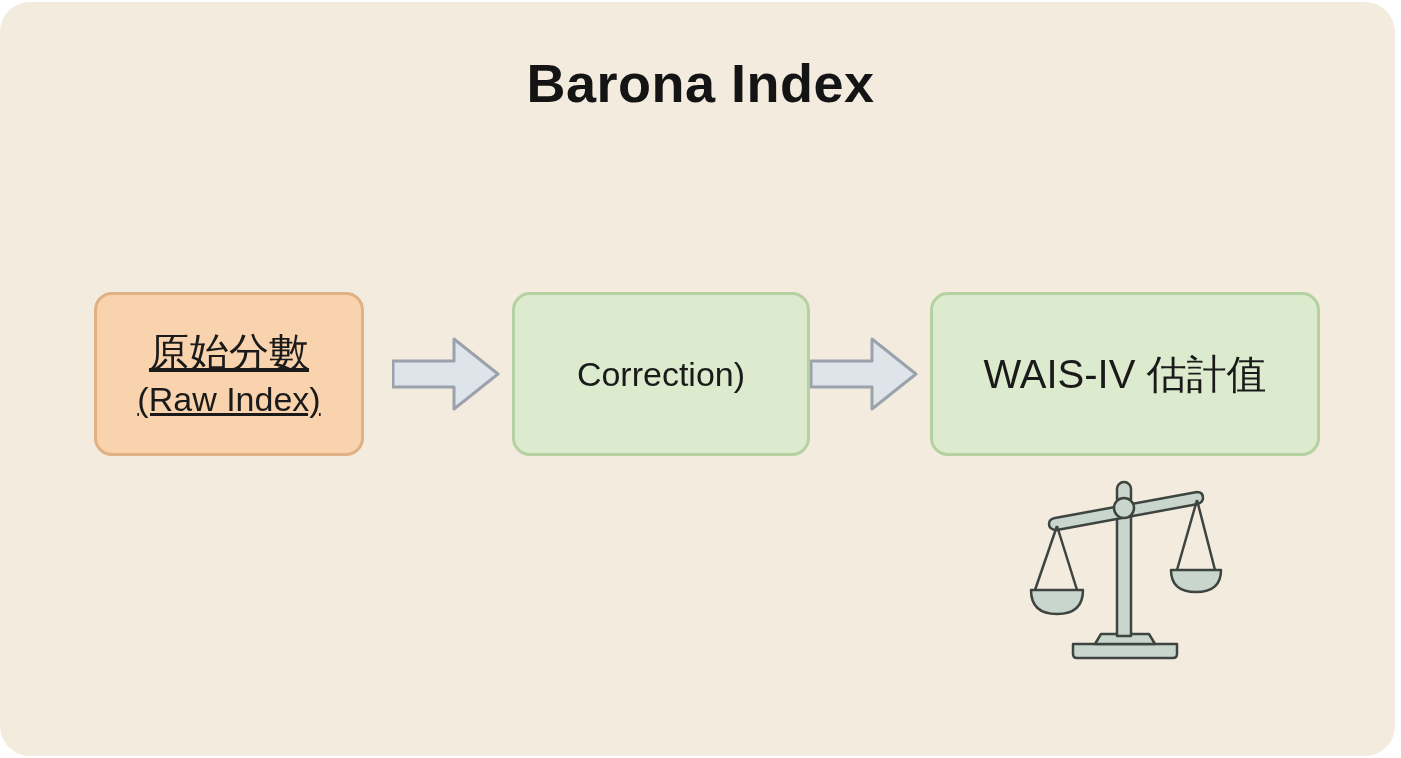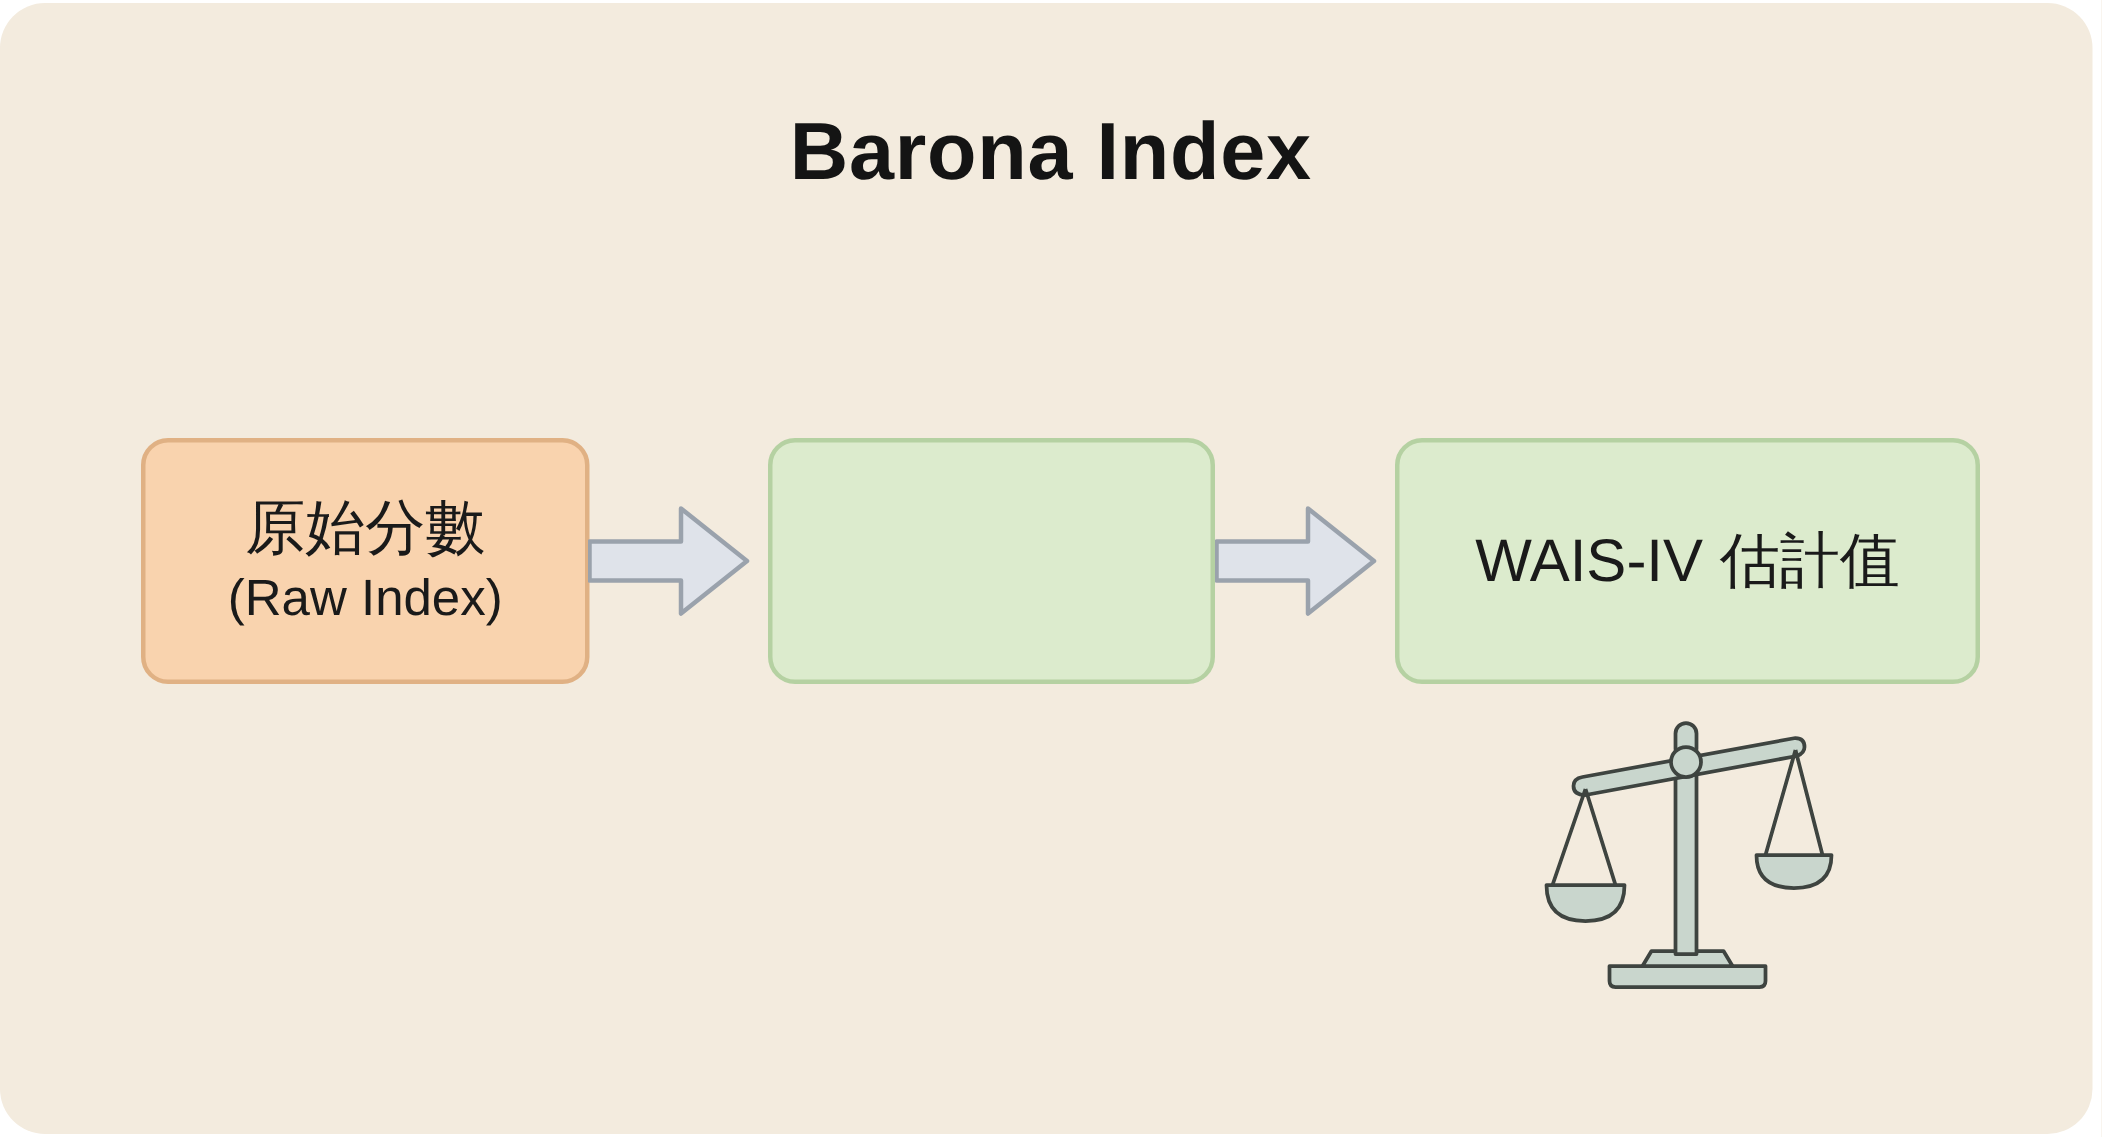--- a/index.html
+++ b/index.html
@@ -6,51 +6,52 @@
   body {
     width:1401px; height:758px; background:#ffffff; position:relative; overflow:hidden;
     font-family:"Liberation Sans","DejaVu Sans",sans-serif;
   }
   .canvas {
     position:absolute; left:0; top:2px; width:1395px; height:754px;
     background:#f3ebde; border-radius:30px;
   }
   .title {
     position:absolute; left:0; width:1401px; top:52px; text-align:center;
-    font-size:54px; font-weight:bold; color:#141414; letter-spacing:0.5px;margin-top:18px;
+    font-size:54px; font-weight:bold; color:#141414; letter-spacing:0.5px;
   }
   .box {
     position:absolute; top:292px; height:164px; border-radius:18px;
     box-sizing:border-box; display:flex; flex-direction:column;
     align-items:center; justify-content:center; color:#1a1a1a; text-align:center;
   }
   .box .l1 { font-size:40px; line-height:50px; }
   .box .l2 { font-size:34px; line-height:44px; }
   .box.orange { background:#f9d3ae; border:3px solid #e0b184; }
   .box.green { background:#dcebcd; border:3px solid #b5d1a2; }
   .arrow { position:absolute; top:336px; }
   .scale { position:absolute; left:1025px; top:478px; }
 </style>
 </head>
 <body>
 
 <div class="canvas"></div>
 
 <div class="title">Barona Index</div>
 
-<div class="box orange" style="left:94px; width:299px;">
+<div class="box orange" style="left:94px; width:270px;text-decoration:underline;">
   <div class="l1">原始分數</div>
   <div class="l2">(Raw Index)</div>
 </div>
 
 <svg class="arrow" style="left:392px;" width="110" height="76" viewBox="0 0 110 76">
   <polygon points="1,25 62,25 62,3 106,38 62,73 62,51 1,51" fill="#dfe3ea" stroke="#9aa2ac" stroke-width="3" stroke-linejoin="round"></polygon>
 </svg>
 
 <div class="box green" style="left:512px; width:298px;">
+  <div class="l2">Correction)</div>
 </div>
 
 <svg class="arrow" style="left:810px;" width="110" height="76" viewBox="0 0 110 76">
   <polygon points="1,25 62,25 62,3 106,38 62,73 62,51 1,51" fill="#dfe3ea" stroke="#9aa2ac" stroke-width="3" stroke-linejoin="round"></polygon>
 </svg>
 
 <div class="box green" style="left:930px; width:390px;">
   <div class="l1">WAIS-IV 估計值</div>
 </div>
 

